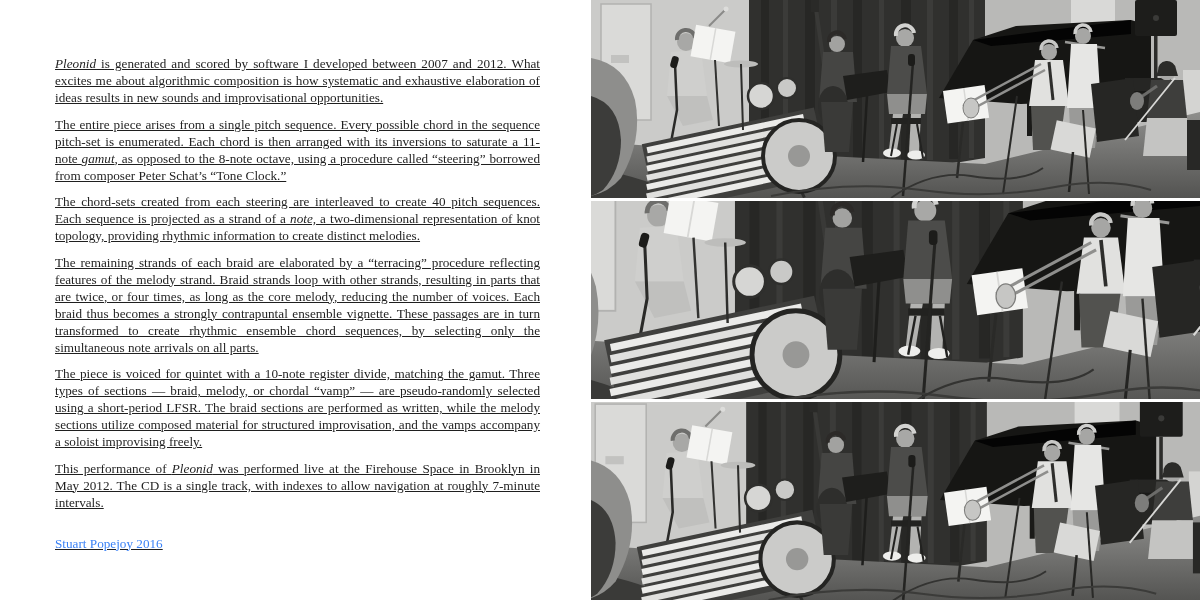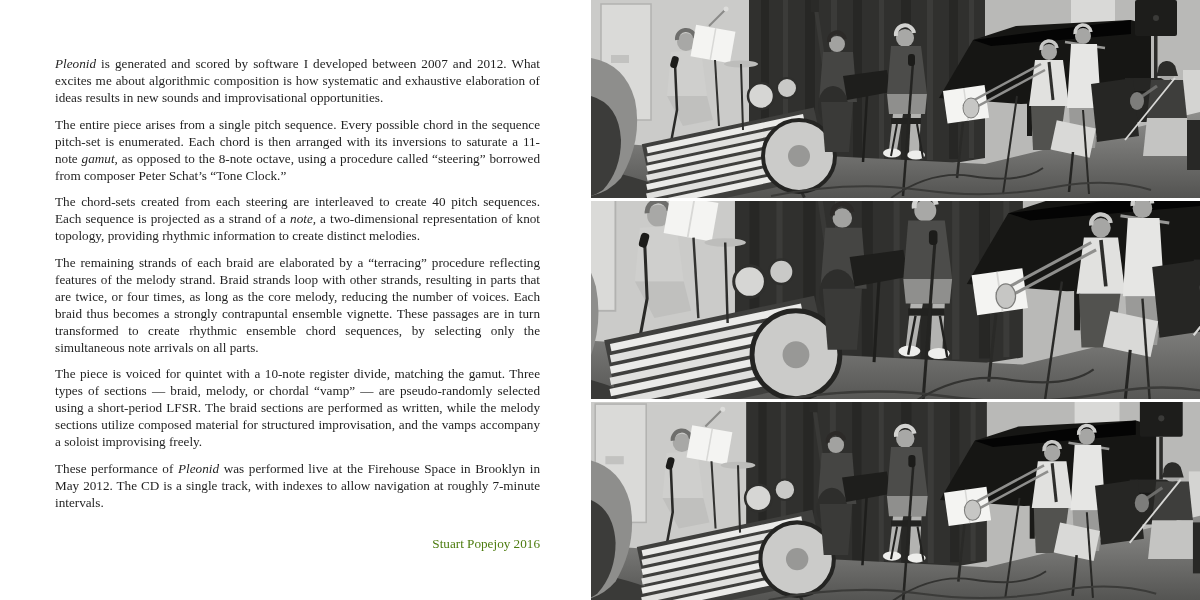--- a/index.html
+++ b/index.html
@@ -5,32 +5,32 @@
   html,body{margin:0;padding:0;}
   body{
     width:1200px;height:600px;overflow:hidden;background:#ffffff;
     font-family:"Liberation Serif","DejaVu Serif",serif;
   }
   .spread{display:flex;width:1200px;height:600px;background:#ffffff;}
 
   
   .text-page{
     width:617px;height:600px;box-sizing:border-box;
-    padding:55px 51px 0 55px;background:#ffffff;color:#1f1f1f;
+    padding:55px 51px 0 55px;background:#ffffff;color:#1f1f1f;text-decoration:underline;
   }
   .notes p{
     margin:0 0 9.5px 0;
     font-size:13.2px;line-height:17px;
     text-align:justify;text-justify:inter-word;
     color:#1f1f1f;
   }
   .notes em{font-style:italic;}
   .signature{
     margin-top:24px;font-size:13.2px;line-height:17px;
-    text-align:right;color:#4d7c0f;
+    text-align:left;color:#3b82f6;
   }
 
   
   .photo-column{
     width:609px;height:600px;display:flex;flex-direction:column;gap:3px;
     background:#ffffff;
   }
   .photo{
     margin:0;width:609px;height:198px;overflow:hidden;background:#9a9a98;
   }
@@ -226,21 +226,21 @@
 
 <div class="spread">
 
   <div class="text-page">
     <div class="notes">
         <p><em>Pleonid</em><span> is generated and scored by software I developed between 2007 and 2012. What excites me about algorithmic composition is how systematic and exhaustive elabora­tion of ideas results in new sounds and improvisational opportunities.</span></p>
         <p><span>The entire piece arises from a single pitch sequence. Every possible chord in the sequence pitch-set is enumerated. Each chord is then arranged with its inversions to saturate a 11-note </span><em>gamut</em><span>, as opposed to the 8-note octave, using a procedure called “steering” borrowed from composer Peter Schat’s “Tone Clock.”</span></p>
         <p><span>The chord-sets created from each steering are interleaved to create 40 pitch sequences. Each sequence is projected as a strand of a </span><em>note,</em><span> a two-dimensional representation of knot topology, providing rhythmic information to create distinct melodies.</span></p>
         <p><span>The remaining strands of each braid are elaborated by a “terracing” procedure reflecting features of the melody strand. Braid strands loop with other strands, resulting in parts that are twice, or four times, as long as the core melody, reducing the number of voices. Each braid thus becomes a strongly contrapuntal ensemble vignette. These passages are in turn transformed to create rhythmic ensemble chord sequences, by selecting only the simultaneous note arrivals on all parts.</span></p>
         <p><span>The piece is voiced for quintet with a 10-note register divide, matching the gamut. Three types of sections — braid, melody, or chordal “vamp” — are pseudo-randomly selected using a short-period LFSR. The braid sections are performed as written, while the melody sections utilize composed material for structured improvisation, and the vamps accompany a soloist improvising freely.</span></p>
-        <p><span>These performance of </span><em>Pleonid</em><span> was performed live at the Firehouse Space in Brooklyn in May 2012. The CD is a single track, with indexes to allow navigation at roughly 7-minute intervals.</span></p>
+        <p><span>This performance of </span><em>Pleonid</em><span> was performed live at the Firehouse Space in Brooklyn in May 2012. The CD is a single track, with indexes to allow navigation at roughly 7-minute intervals.</span></p>
       </div>
     <div class="signature">Stuart Popejoy 2016</div>
   </div>
 
   <div class="photo-column">
     <figure class="photo" aria-label="Black-and-white wide shot of the quintet performing live: percussionist with raised mallet at drums and vibraphone, standing bassist, reed player at center music stand, trombonist, flutist in white shirt and violinist at right, grand piano and dark curtain behind">
       <svg viewBox="0 0 609 198" preserveAspectRatio="none">
         <use href="#band-scene"></use>
       </svg>
     </figure>

